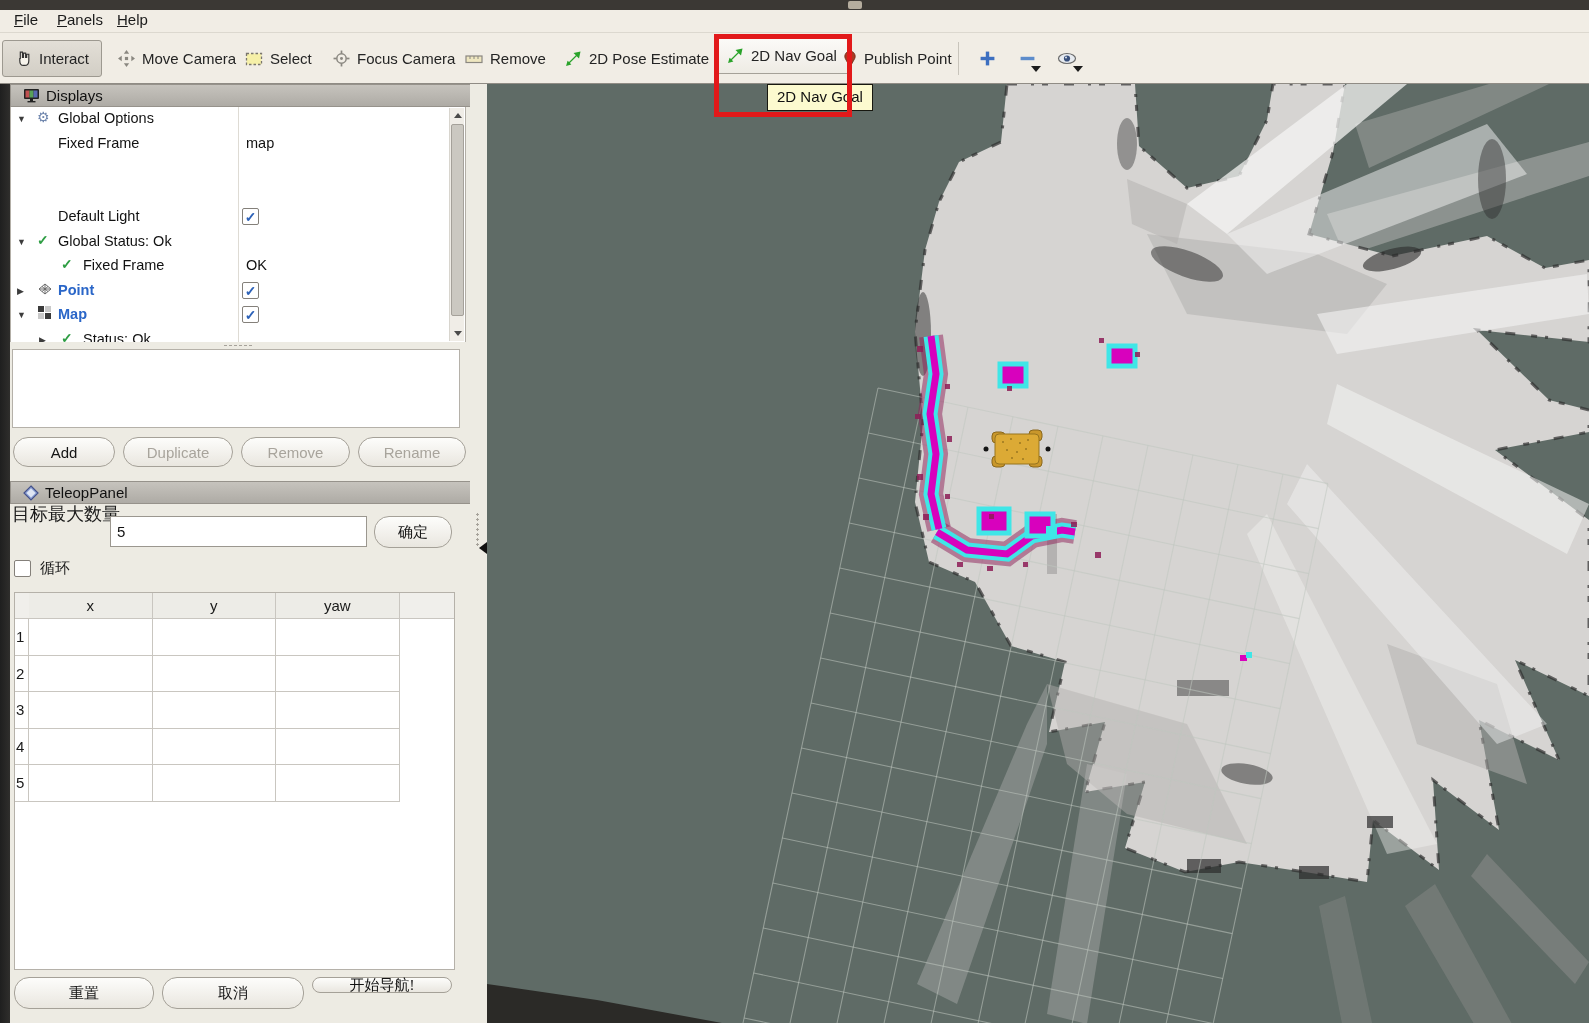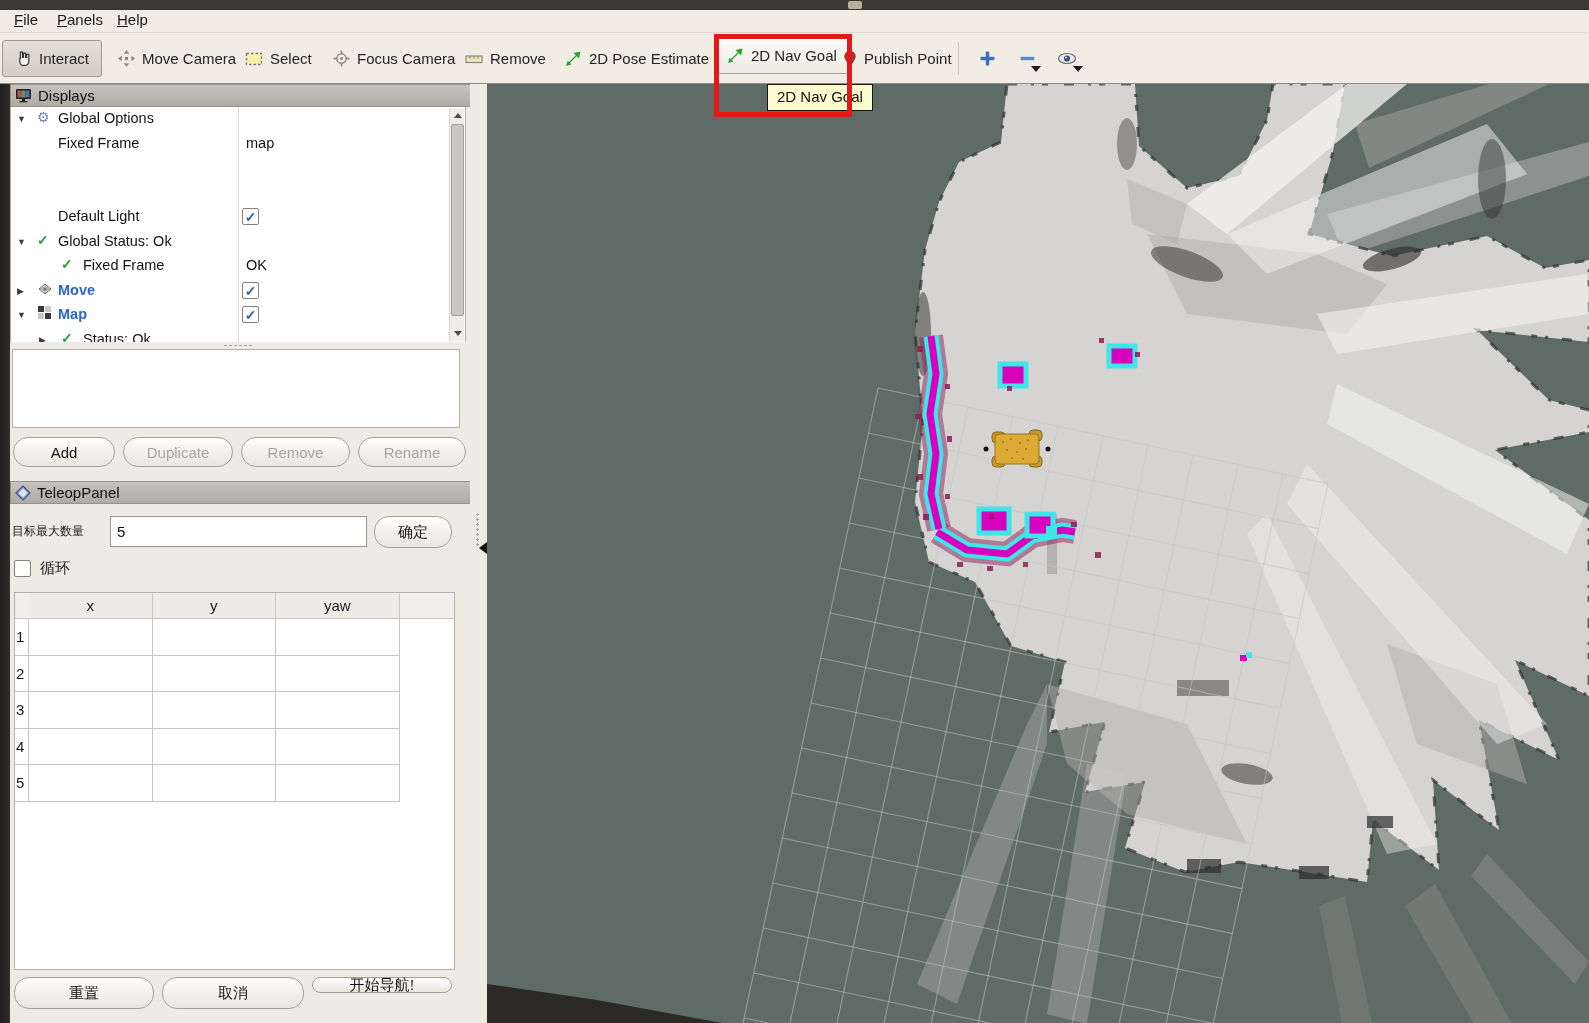--- a/index.html
+++ b/index.html
@@ -44,21 +44,21 @@
   .split-dots { position:absolute; left:6px; top:428px; width:3px; height:34px;
                 background-image:radial-gradient(#a6a29a 1px, transparent 1.1px);
                 background-size:3px 5px; }
   .collapse-tri { position:absolute; left:9px; top:458px; width:0; height:0;
                   border-top:6px solid transparent; border-bottom:6px solid transparent;
                   border-right:8px solid #111; }
 
   .panel-title { position:absolute; left:0; width:528px; height:23px;
                  background:linear-gradient(#c6c3bd,#aeaba5);
                  border:1px solid #96928b; display:flex; align-items:center;
-                 padding-left:4px; gap:6px; font-size:15px; color:#111; }
+                 padding-left:12px; gap:6px; font-size:15px; color:#111; }
   .pt-check { position:absolute; right:4px; top:3px; width:17px; height:17px;
               background:linear-gradient(#fff,#eceae5); border:1px solid #817d76; border-radius:4px; }
 
   
   .tree { position:absolute; left:0; top:23px; width:456px; height:235px;
           background:#fff; border-left:1px solid #b3afa7; border-right:1px solid #b3afa7;
           overflow:hidden; }
   .tree-colsep { position:absolute; left:227px; top:0; width:1px; height:235px; background:#dedbd4; }
   .trow { position:absolute; left:0; width:440px; height:24.5px; font-size:14.5px; }
   .trow .exp { position:absolute; top:7px; font-size:9px; color:#3c3c3c; }
@@ -92,21 +92,21 @@
   .descbox { position:absolute; left:2px; top:265px; width:448px; height:79px;
              background:#fff; border:1px solid #b5b1a9; }
 
   .btn { position:absolute; height:30px; border:1px solid #a5a198; border-radius:15px;
          background:linear-gradient(#fdfdfb,#e9e6df); font-size:15px; color:#141414;
          display:flex; align-items:center; justify-content:center;
          font-family:"Liberation Sans",sans-serif; }
   .btn.disabled { color:#a8a49c; }
 
   
-  .goal-label { position:absolute; left:2px; top:439px; font-size:12px; }
+  .goal-label { position:absolute; left:2px; top:418px; font-size:18px; }
   .goal-input { position:absolute; left:100px; top:432px; width:257px; height:31px;
                 border:1px solid #9b978f; background:#fff; font-size:15px; padding-left:6px;
                 font-family:"Liberation Sans",sans-serif; color:#111; }
   .loop-cb { position:absolute; left:4px; top:476px; width:17px; height:17px;
              background:#fff; border:1px solid #84807a; border-radius:2px; }
   .loop-label { position:absolute; left:30px; top:475px; font-size:15px; }
 
   .goal-table { position:absolute; left:4px; top:508px; width:441px; height:378px;
                 background:#fff; border:1px solid #b5b1a9;
                 display:grid; grid-template-columns:14px 123.5px 123.5px 123.5px 1fr;
@@ -301,21 +301,21 @@
         <div class="trow" style="top:171.5px">
           <span class="exp" style="left:6px">▶</span>
           <span class="ticon" style="left:26px">
             <svg width="16" height="16" viewBox="0 0 16 16">
                 <g fill="none" stroke="#6a6a6a" stroke-width="1">
               <path d="M8,3 L14,8 L8,13 L2,8 Z"></path>
                   <path d="M5,5.5 L11,10.5 M11,5.5 L5,10.5 M8,3 L8,13 M2,8 L14,8"></path>
                 </g>
               </svg>
           </span>
-          <span class="tlabel blue" style="left:47px">Move</span>
+          <span class="tlabel blue" style="left:47px">Point</span>
           <span class="cb"><span class="mark">✓</span></span>
         </div>
 
         <div class="trow" style="top:196px">
           <span class="exp" style="left:6px">▼</span>
           <span class="ticon" style="left:26px">
             <svg width="15" height="15" viewBox="0 0 15 15">
               <rect x="1" y="1" width="6" height="6" fill="#3a3a3a"></rect>
                 <rect x="8" y="1" width="6" height="6" fill="#c9c9c9"></rect>
               <rect x="1" y="8" width="6" height="6" fill="#c9c9c9"></rect>

